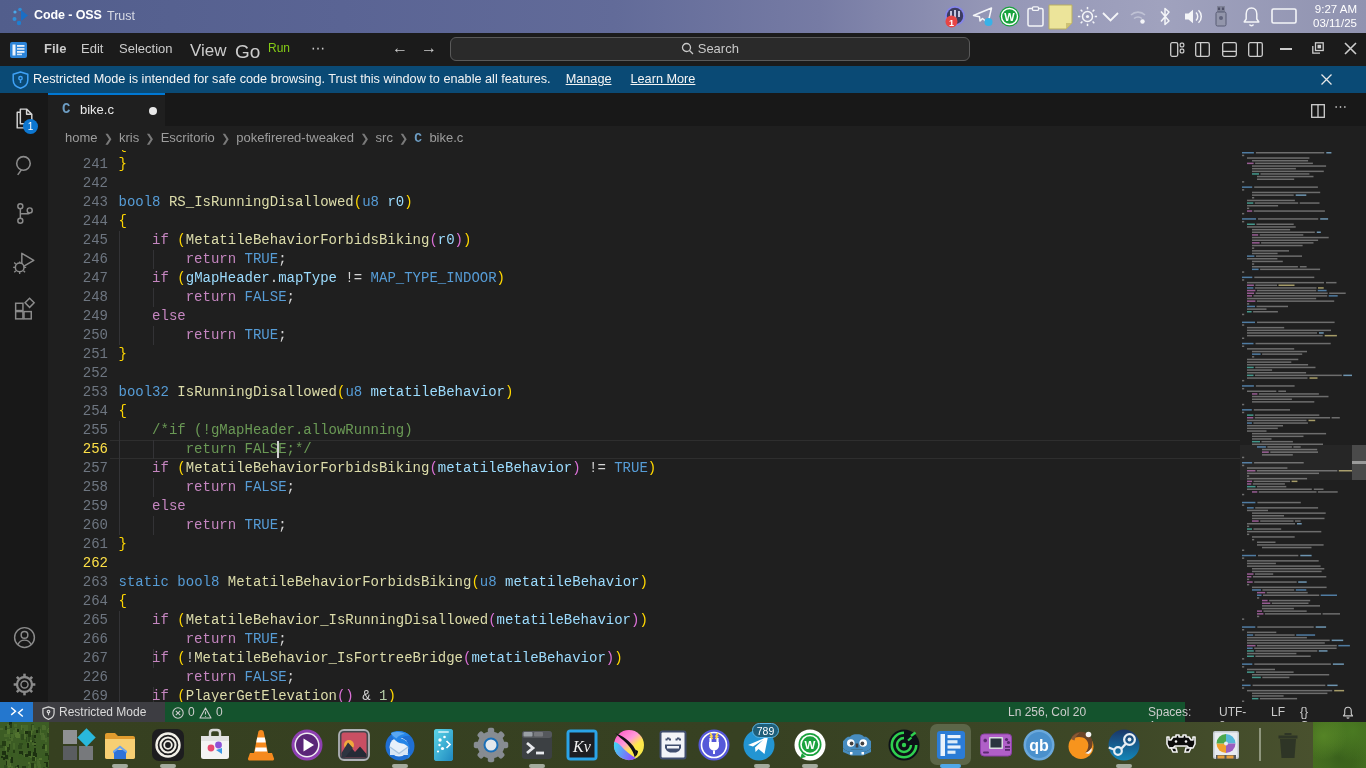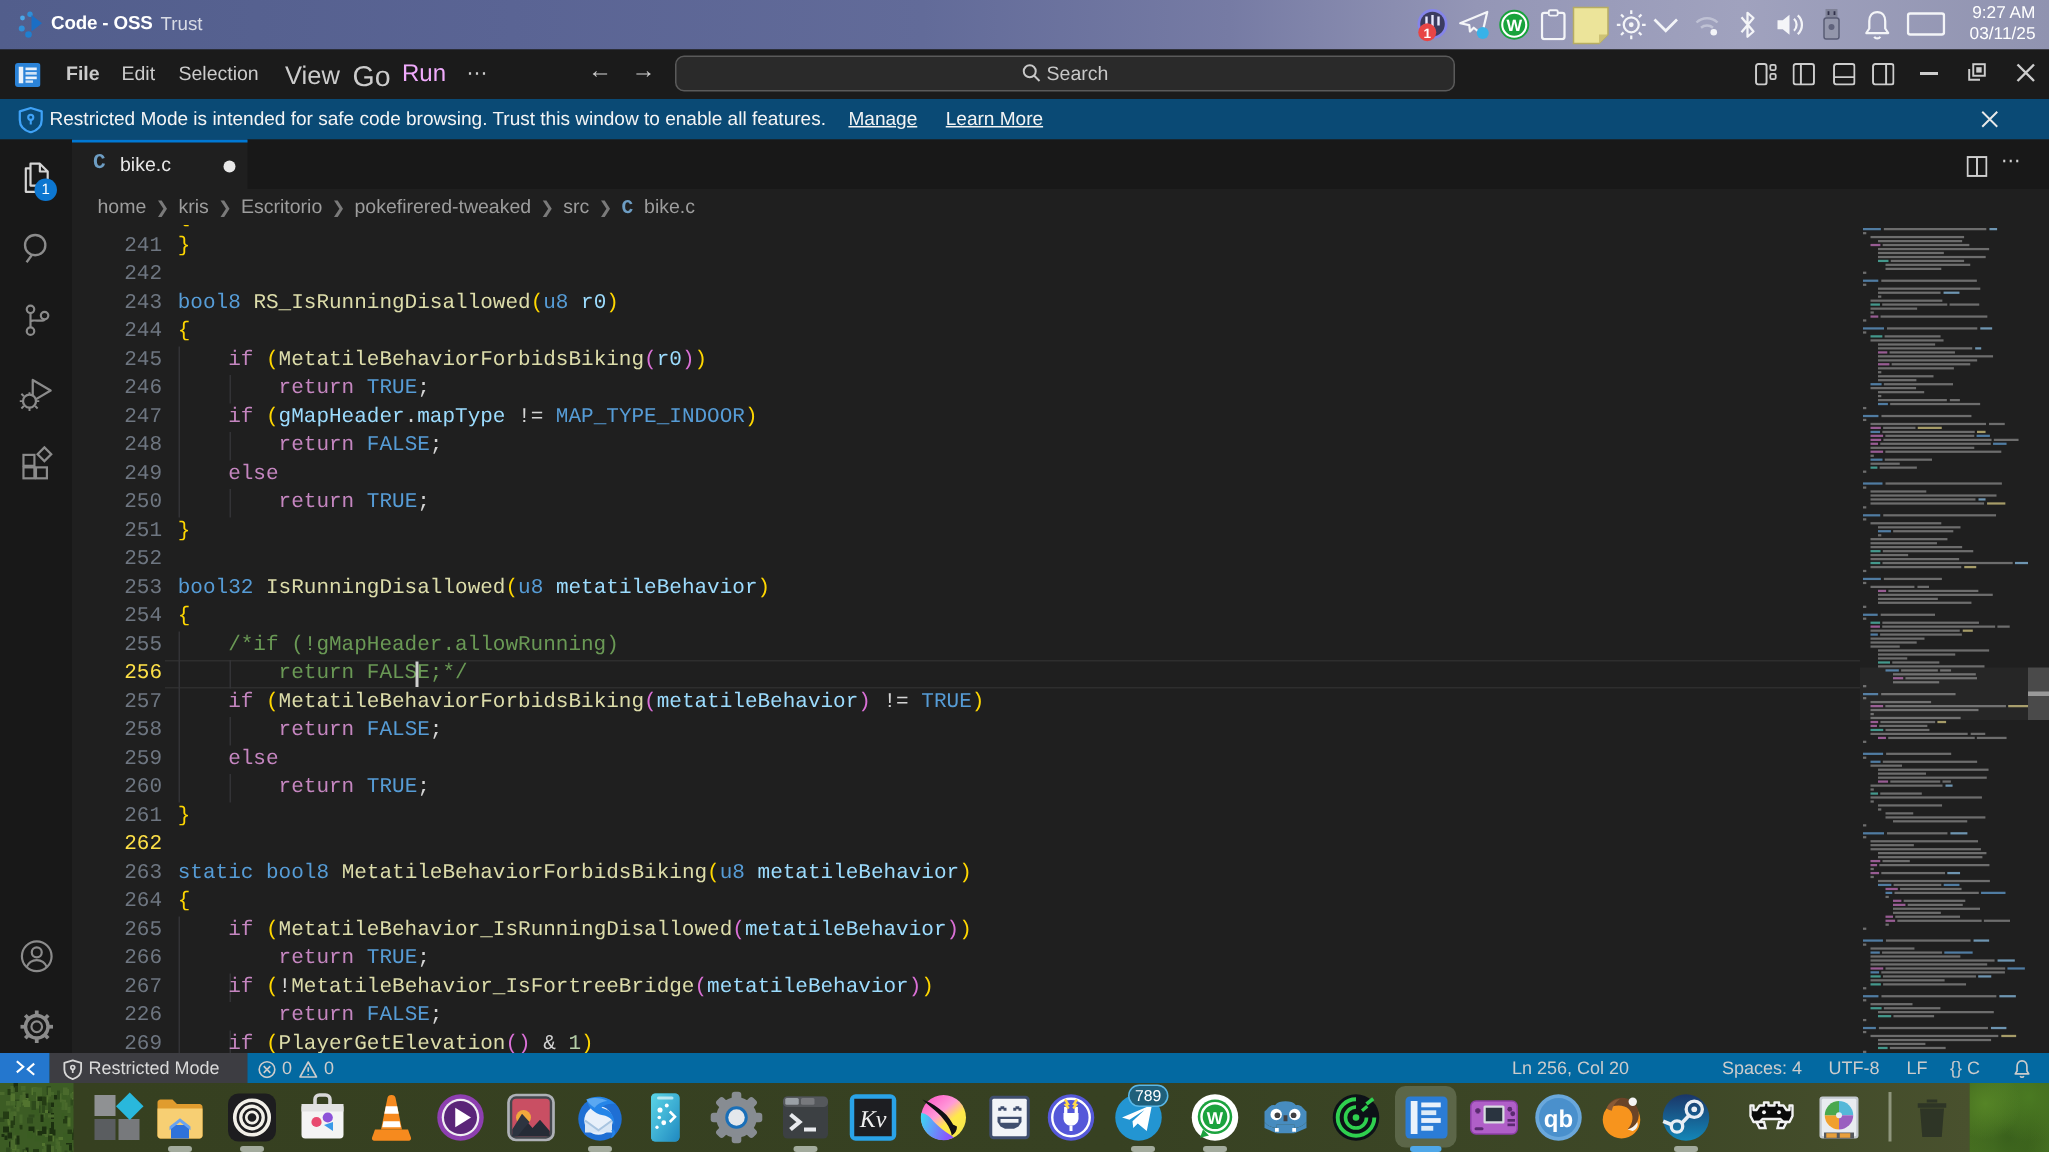--- a/index.html
+++ b/index.html
@@ -97,21 +97,21 @@
         <rect x="7" y="3" width="7.5" height="1.8" fill="#eaf2fb"></rect>
         <rect x="7" y="6" width="7.5" height="1.8" fill="#cfe2f5"></rect>
         <rect x="7" y="9" width="7.5" height="1.8" fill="#eaf2fb"></rect>
         <rect x="7" y="11.6" width="5" height="1.6" fill="#cfe2f5"></rect>
       </svg>
       <div class="abs" style="left:44px;top:8px;font-size:13px;color:#cccccc;font-weight:bold;">File</div>
       <div class="abs" style="left:81px;top:8px;font-size:13px;color:#cccccc;">Edit</div>
       <div class="abs" style="left:119px;top:8px;font-size:13px;color:#cccccc;">Selection</div>
       <div class="abs" style="left:190px;top:8px;font-size:17px;color:#cccccc;">View</div>
       <div class="abs" style="left:235px;top:8px;font-size:19px;color:#cccccc;">Go</div>
-      <div class="abs" style="left:268px;top:8px;font-size:16px;color:#f0abfc;">Run</div>
+      <div class="abs" style="left:268px;top:8px;font-size:12px;color:#84cc16;">Run</div>
       <div class="abs" style="left:311px;top:7px;font-size:14px;color:#cccccc;letter-spacing:1px;">⋯</div>
       <div class="abs" style="left:392px;top:6px;font-size:16px;color:#cccccc;">←</div>
       <div class="abs" style="left:421px;top:6px;font-size:16px;color:#cccccc;">→</div>
       <div class="abs" style="left:450px;top:4px;width:520px;height:24px;background:#2a2a2a;border:1px solid #5a5a5a;border-radius:6px;color:#c8c8c8;font-size:13px;text-align:center;line-height:22px;"><svg style="vertical-align:-2px" width="13" height="13" viewBox="0 0 13 13">
           <circle cx="5.5" cy="5.5" r="4" fill="none" stroke="#c8c8c8" stroke-width="1.3"></circle>
           <line x1="8.5" y1="8.5" x2="12" y2="12" stroke="#c8c8c8" stroke-width="1.3"></line>
         </svg> Search</div>
       <svg class="abs" style="left:1170px;top:9px" width="15" height="15" viewBox="0 0 15 15">
         <rect x="0.7" y="0.7" width="7" height="13.6" rx="1.5" fill="none" stroke="#cdcdcd" stroke-width="1.3"></rect>
         <rect x="10.2" y="1.2" width="3.6" height="3.6" rx="1" fill="none" stroke="#cdcdcd" stroke-width="1.2"></rect>
@@ -586,21 +586,21 @@
         <rect x="12.0" y="547.9" width="6.4" height="1.5" fill="#4db6a8" opacity="0.8"></rect>
         <rect x="19.9" y="547.9" width="37.2" height="1.5" fill="#818181" opacity="0.8"></rect>
         <rect x="2.0" y="550.5" width="2.2" height="1.5" fill="#818181" opacity="0.8"></rect>
       </svg>
       <div class="abs" style="left:0;top:295px;width:112px;height:35px;background:rgba(255,255,255,0.035);"></div>
     </div>
     <div class="abs" style="left:1352px;top:150px;width:14px;height:552px;background:#1f1f1f;">
       <div class="abs" style="left:0;top:295px;width:14px;height:35px;background:#4a4a4a;"></div>
       <div class="abs" style="left:0;top:311px;width:14px;height:2.5px;background:#9a9a9a;"></div>
     </div>
-<div class="abs" style="left:0;top:702px;width:1366px;height:20px;background:#0369a1;color:#cccccc;">
+<div class="abs" style="left:0;top:702px;width:1185px;height:20px;background:#14532d;color:#cccccc;">
       <div class="abs" style="left:0;top:0;width:33px;height:20px;background:#2477ce;">
         <svg class="abs" style="left:10px;top:4px" width="14" height="12" viewBox="0 0 14 12">
           <path d="M1.2 1.5 L5.5 5.2 L1.2 8.9" fill="none" stroke="#fff" stroke-width="1.4"></path>
           <path d="M12.8 3.1 L8.5 6.8 L12.8 10.5" fill="none" stroke="#fff" stroke-width="1.4"></path>
         </svg>
       </div>
       <div class="abs" style="left:33px;top:0;width:132px;height:20px;background:#3d3d42;"></div>
       <svg class="abs" style="left:42px;top:3.5px" width="13" height="14" viewBox="0 0 17 18">
         <path d="M8.5 1 L15.8 3.2 L15.8 9 C15.8 13.5 12.8 16 8.5 17.3 C4.2 16 1.2 13.5 1.2 9 L1.2 3.2 Z" fill="none" stroke="#d6d6d6" stroke-width="1.6" stroke-linejoin="round"></path>
         <circle cx="8.5" cy="7.2" r="1.7" fill="none" stroke="#d6d6d6" stroke-width="1.5"></circle>

